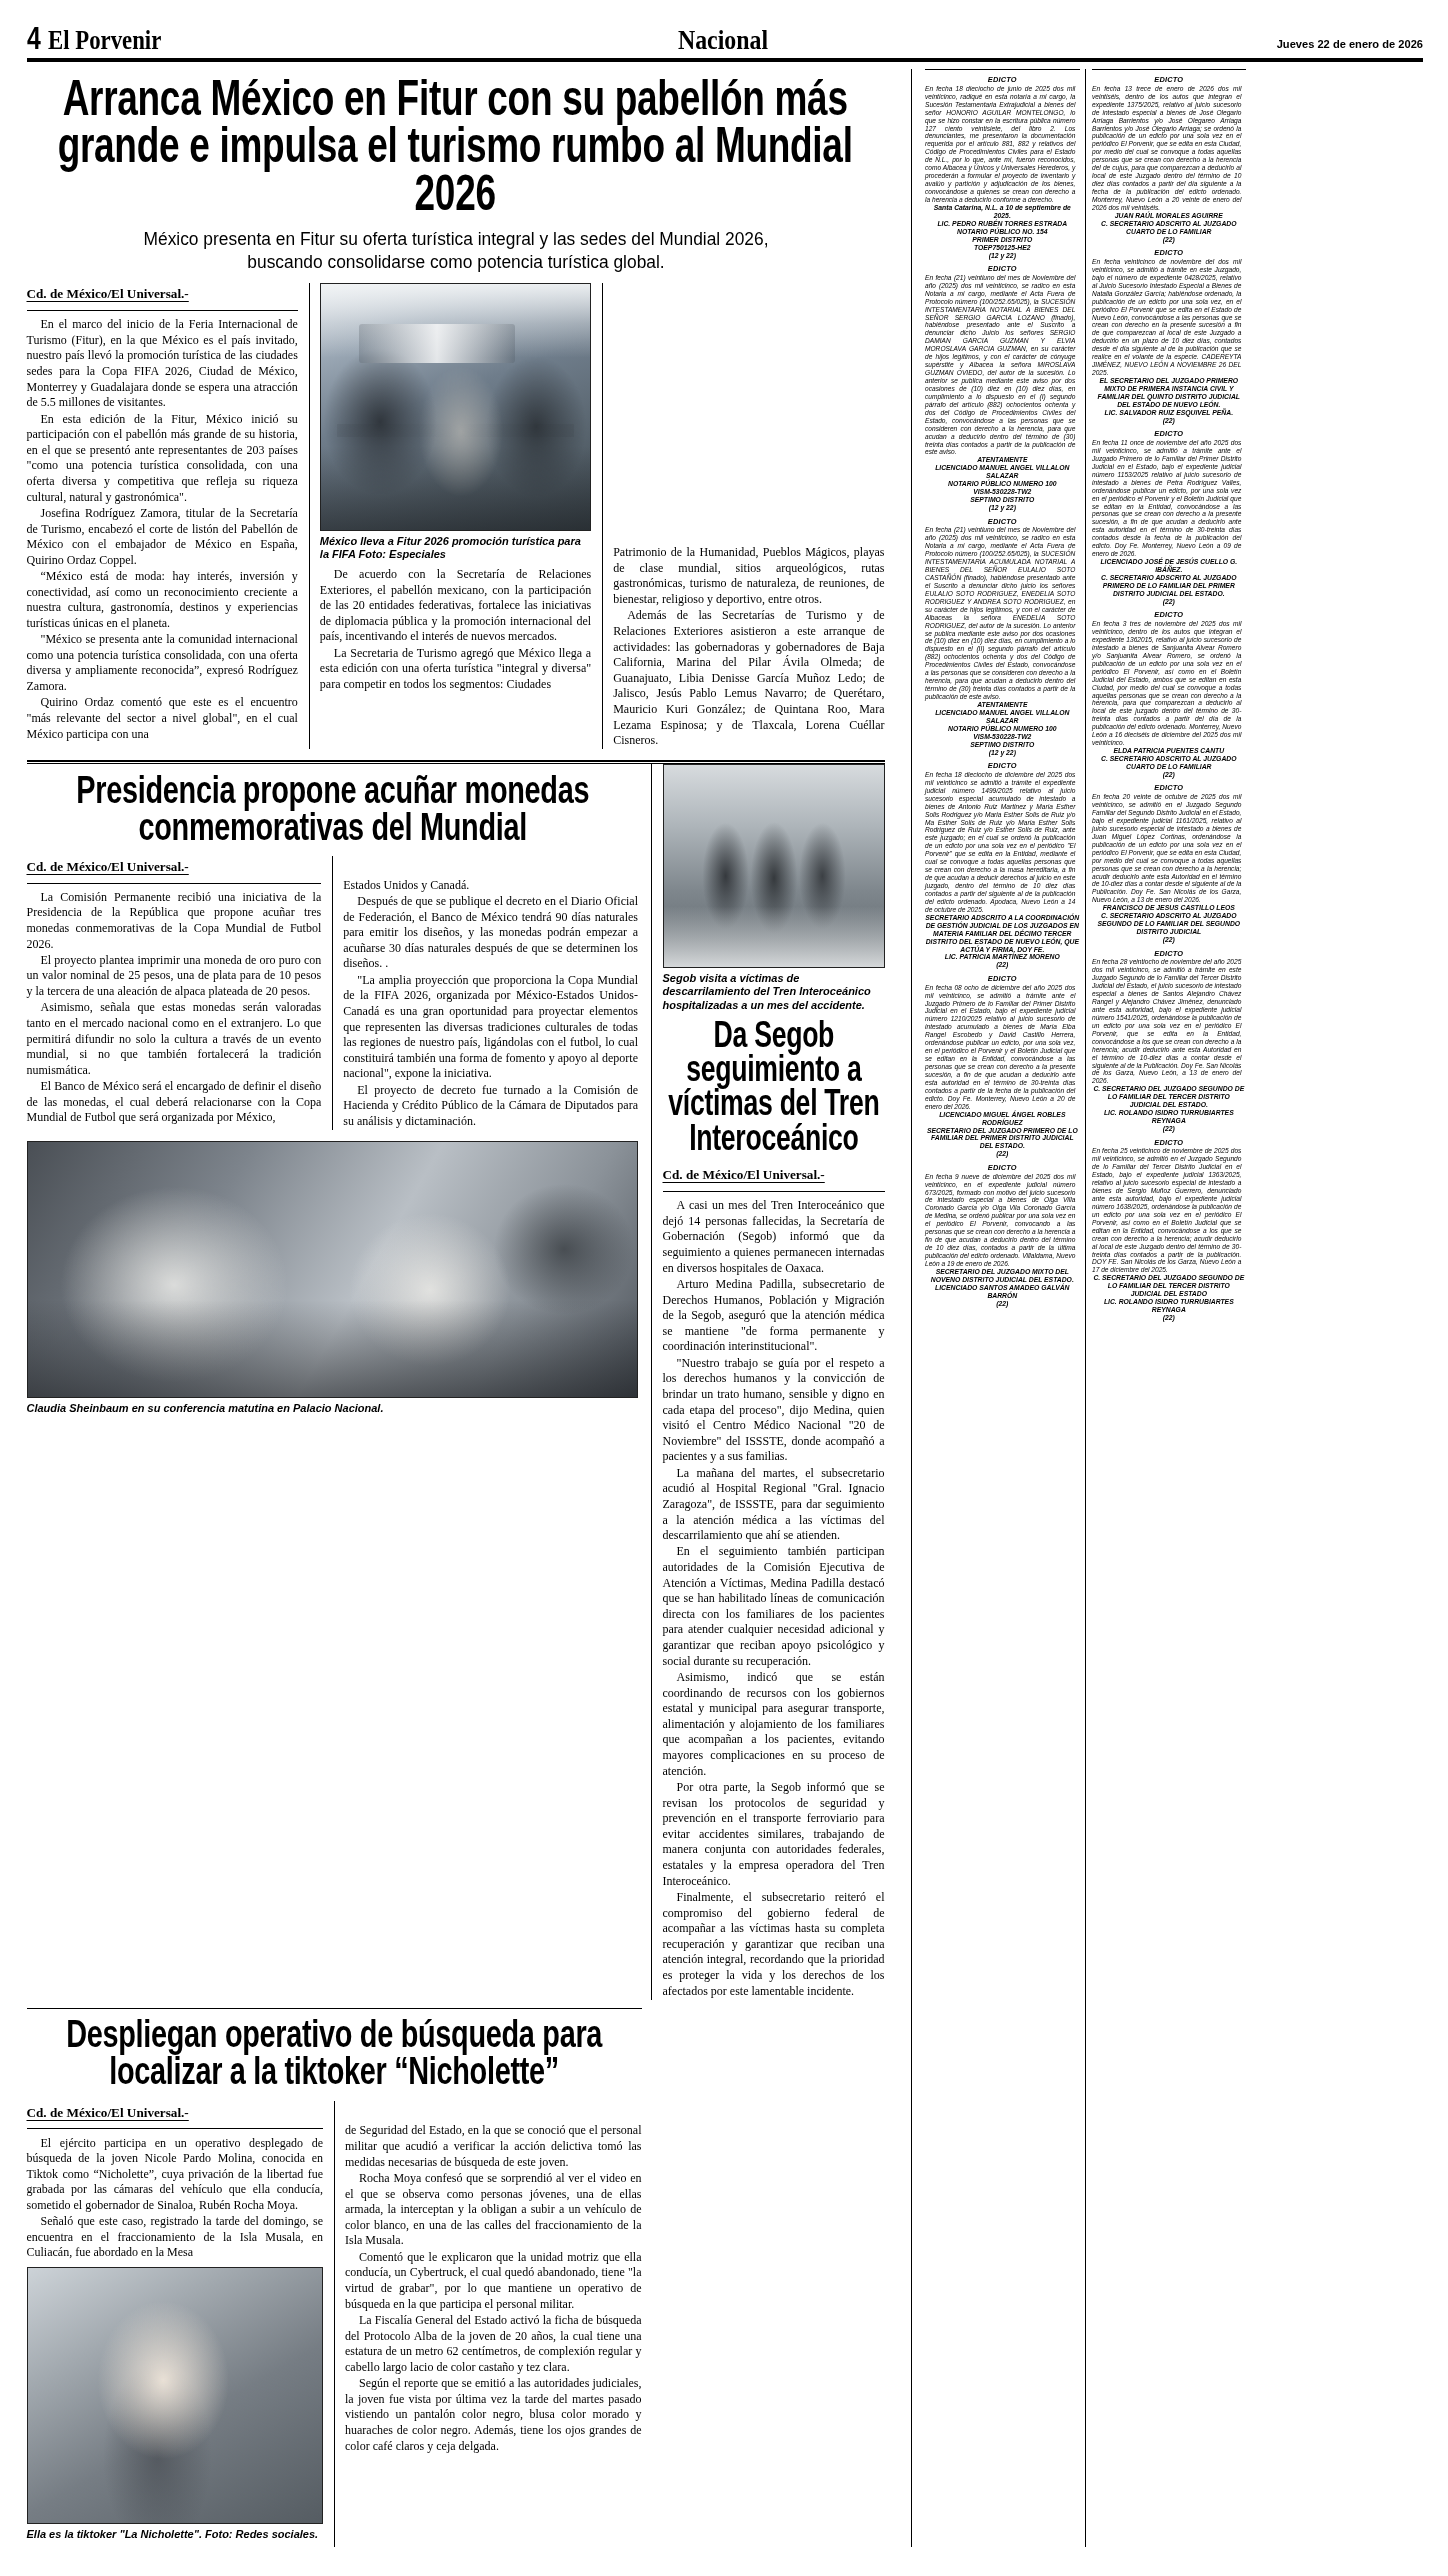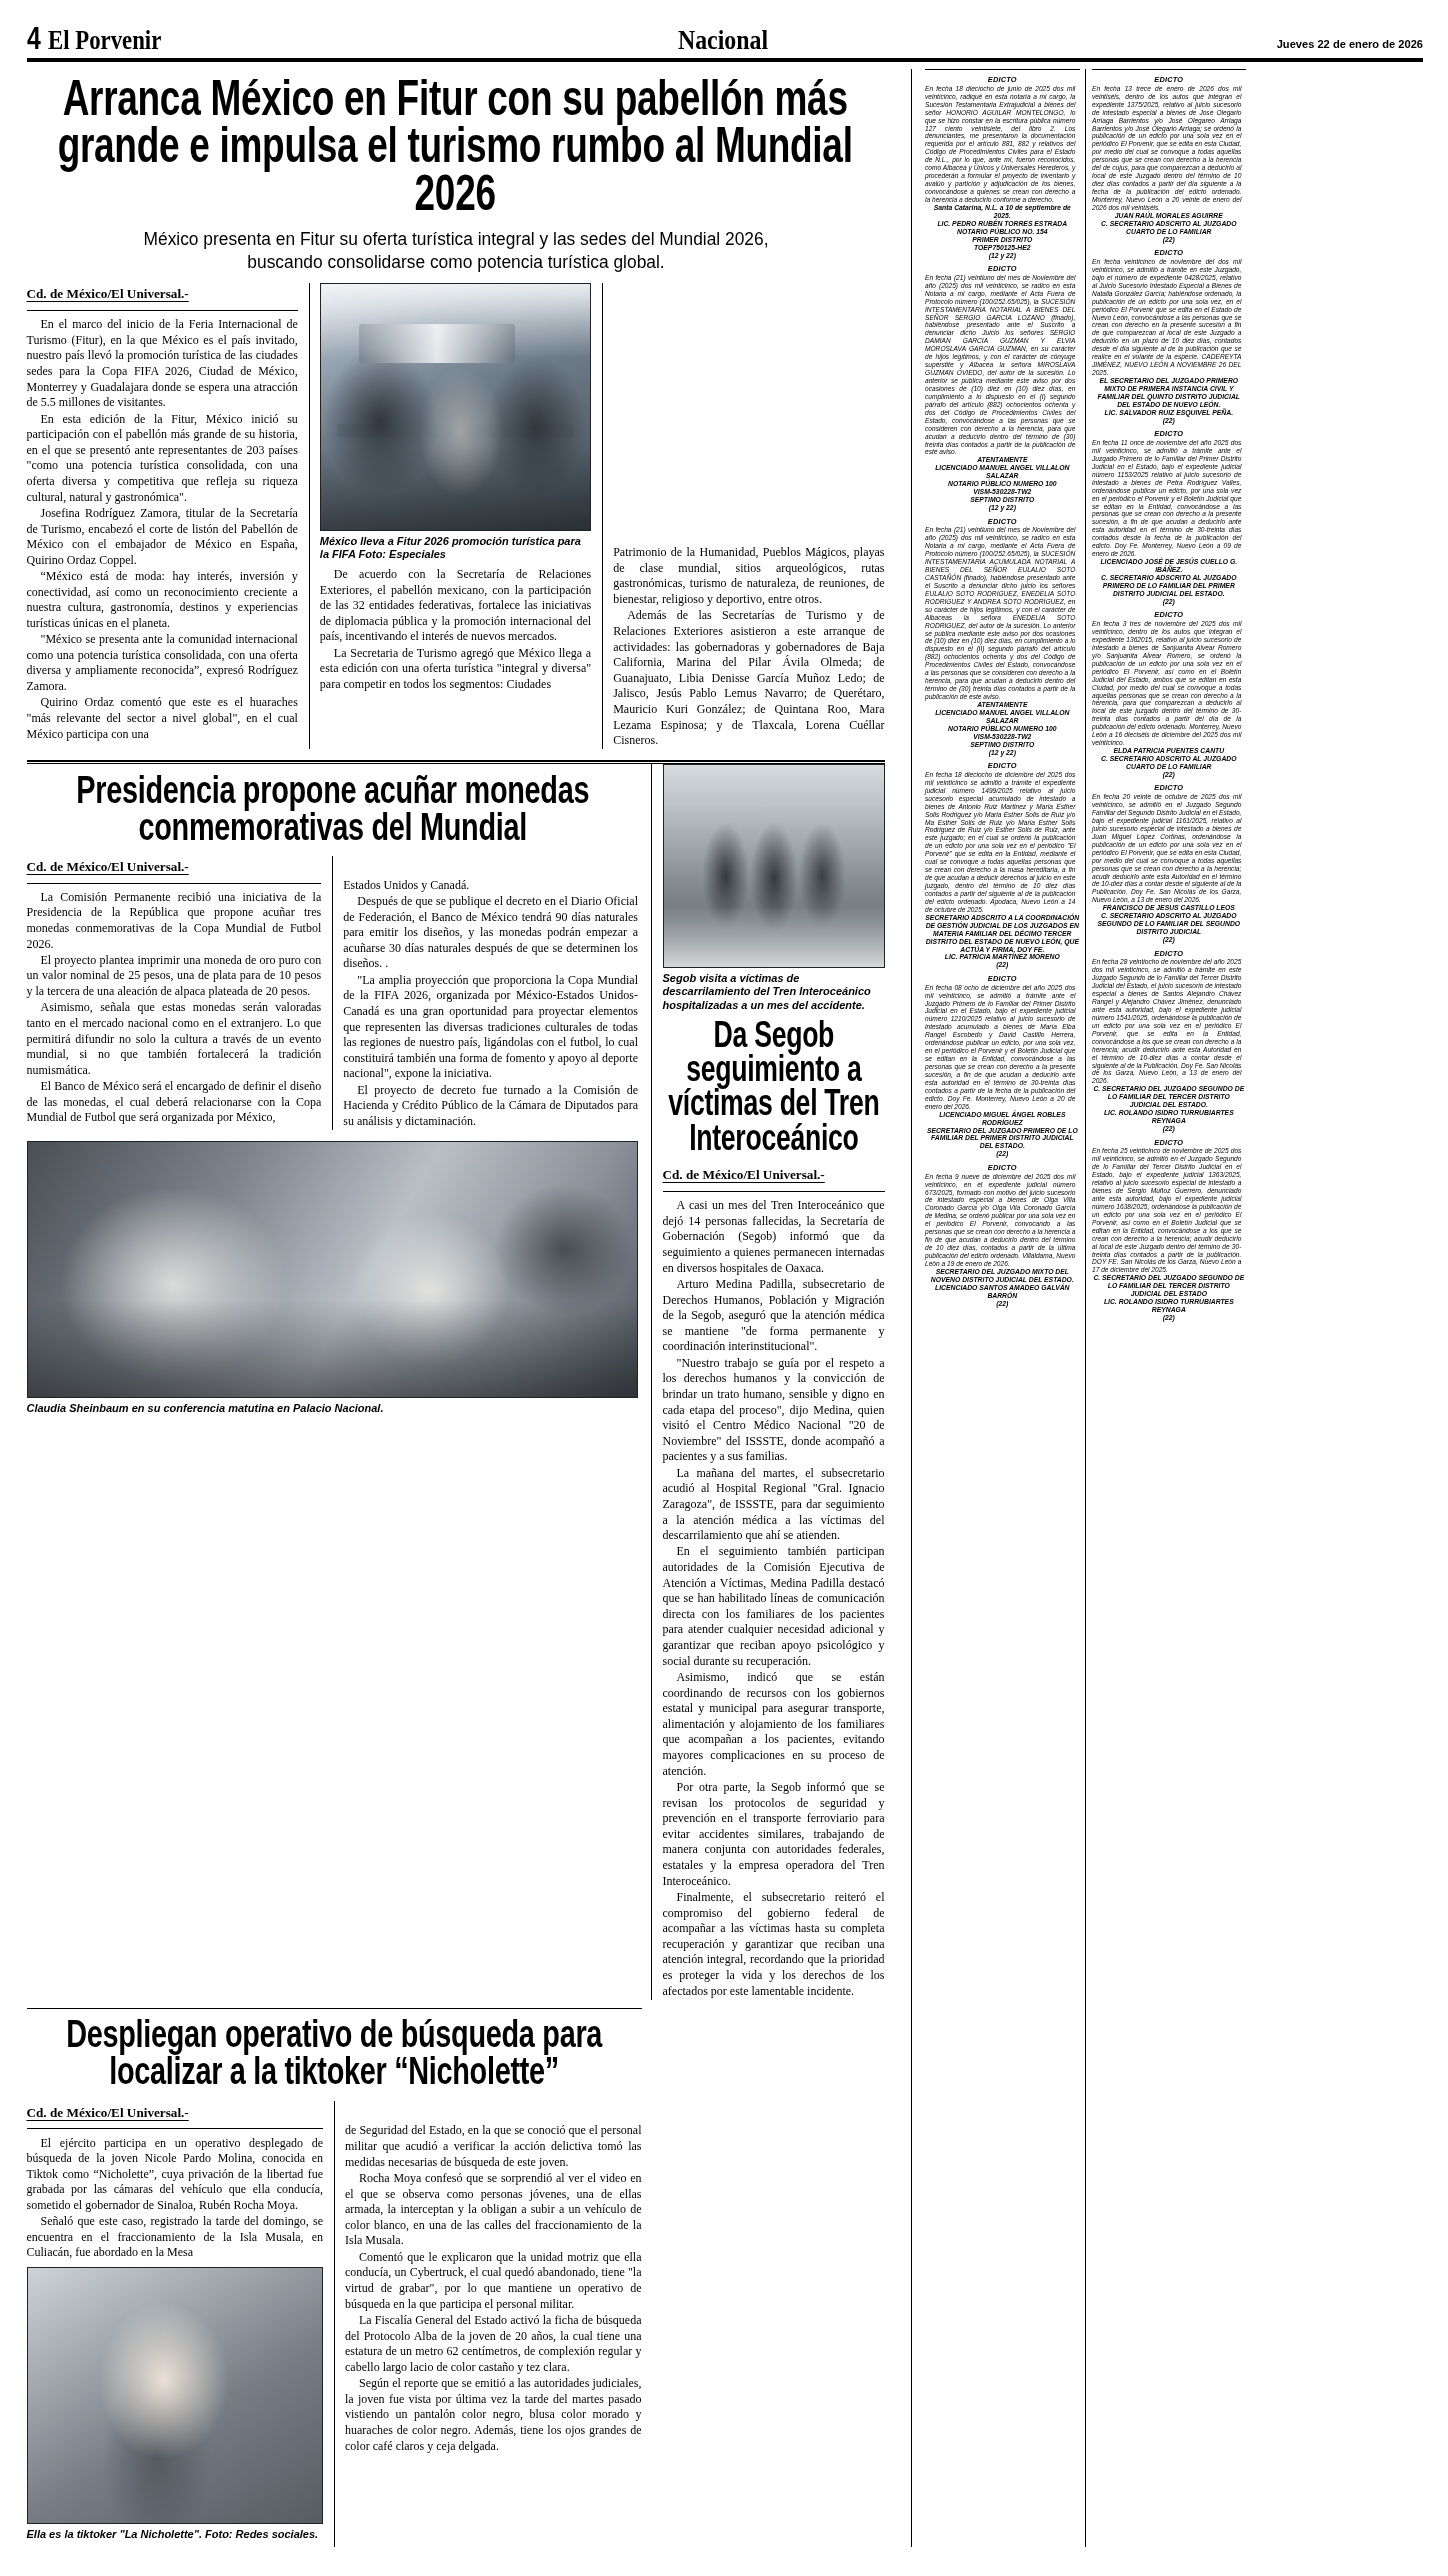--- a/index.html
+++ b/index.html
@@ -150,42 +150,42 @@
         <div class="cols3">
           <div class="ccol">
             <div class="byline-wrap">
                 <div class="byline">Cd. de México/El Universal.-</div>
               </div>
             <p class="bt">En el marco del inicio de la Feria Internacional de Turismo (Fitur), en la que México es el país invitado, nuestro país llevó la promoción turística de las ciudades sedes para la Copa FIFA 2026, Ciudad de México, Monterrey y Guadalajara donde se espera una atracción de 5.5 millones de visitantes.</p>
             <p class="bt">En esta edición de la Fitur, México inició su participación con el pabellón más grande de su historia, en el que se presentó ante representantes de 203 países "como una potencia turística consolidada, con una oferta diversa y competitiva que refleja su riqueza cultural, natural y gastronómica".</p>
             <p class="bt">Josefina Rodríguez Zamora, titular de la Secretaría de Turismo, encabezó el corte de listón del Pabellón de México con el embajador de México en España, Quirino Ordaz Coppel.</p>
             <p class="bt">“México está de moda: hay interés, inversión y conectividad, así como un reconocimiento creciente a nuestra cultura, gastronomía, destinos y experiencias turísticas únicas en el planeta.</p>
             <p class="bt">"México se presenta ante la comunidad internacional como una potencia turística consolidada, con una oferta diversa y ampliamente reconocida”, expresó Rodríguez Zamora.</p>
-            <p class="bt">Quirino Ordaz comentó que este es el huaraches "más relevante del sector a nivel global", en el cual México participa con una</p>
+            <p class="bt">Quirino Ordaz comentó que este es el encuentro "más relevante del sector a nivel global", en el cual México participa con una</p>
           </div>
 
           <div class="ccol sep">
             <div class="photo" style="height:248px">
               <div class="grad" style="background:
                  linear-gradient(160deg,#cfd6dd 0%,#9aa7b4 22%,#6f7d8b 45%,#59656f 70%,#3f4950 100%)"></div>
               <div class="grad" style="background:
                  radial-gradient(ellipse 34% 48% at 22% 56%, rgba(25,28,32,.72) 0%, rgba(25,28,32,0) 62%),
                  radial-gradient(ellipse 26% 44% at 52% 60%, rgba(210,205,196,.55) 0%, rgba(210,205,196,0) 60%),
                  radial-gradient(ellipse 30% 46% at 80% 58%, rgba(30,34,38,.70) 0%, rgba(30,34,38,0) 62%),
                  linear-gradient(0deg, rgba(18,20,22,.48) 0%, rgba(18,20,22,0) 34%)"></div>
               <div class="grad" style="background:
                  linear-gradient(180deg, rgba(245,247,248,.9) 0%, rgba(245,247,248,.35) 16%, rgba(245,247,248,0) 30%)"></div>
               <div style="position:absolute;left:14%;top:16%;width:58%;height:16%;
                  background:linear-gradient(90deg,rgba(70,78,86,.25),rgba(250,250,250,.82),rgba(70,78,86,.25));
                  border-radius:3.1px;"></div>
               <div style="position:absolute;left:6%;top:57%;width:88%;height:5%;
                  background:linear-gradient(90deg,rgba(40,44,48,.1),rgba(255,60,60,.0),rgba(40,44,48,.1));"></div>
             </div>
             <div class="caption">México lleva a Fitur 2026 promoción turística para la FIFA Foto: Especiales</div>
-            <p class="bt">De acuerdo con la Secretaría de Relaciones Exteriores, el pabellón mexicano, con la participación de las 32 entidades federativas, fortalece las iniciativas de diplomacia pública y la promoción internacional del país, incentivando el interés de nuevos mercados.</p>
+            <p class="bt">De acuerdo con la Secretaría de Relaciones Exteriores, el pabellón mexicano, con la participación de las 20 entidades federativas, fortalece las iniciativas de diplomacia pública y la promoción internacional del país, incentivando el interés de nuevos mercados.</p>
             <p class="bt">La Secretaria de Turismo agregó que México llega a esta edición con una oferta turística "integral y diversa" para competir en todos los segmentos: Ciudades</p>
           </div>
 
           <div class="ccol sep">
             <div style="height:262px"></div>
             <p class="bt noind">Patrimonio de la Humanidad, Pueblos Mágicos, playas de clase mundial, sitios arqueológicos, rutas gastronómicas, turismo de naturaleza, de reuniones, de bienestar, religioso y deportivo, entre otros.</p>
             <p class="bt">Además de las Secretarías de Turismo y de Relaciones Exteriores asistieron a este arranque de actividades: las gobernadoras y gobernadores de Baja California, Marina del Pilar Ávila Olmeda; de Guanajuato, Libia Denisse García Muñoz Ledo; de Jalisco, Jesús Pablo Lemus Navarro; de Querétaro, Mauricio Kuri González; de Quintana Roo, Mara Lezama Espinosa; y de Tlaxcala, Lorena Cuéllar Cisneros.</p>
           </div>
         </div>
       </div>

